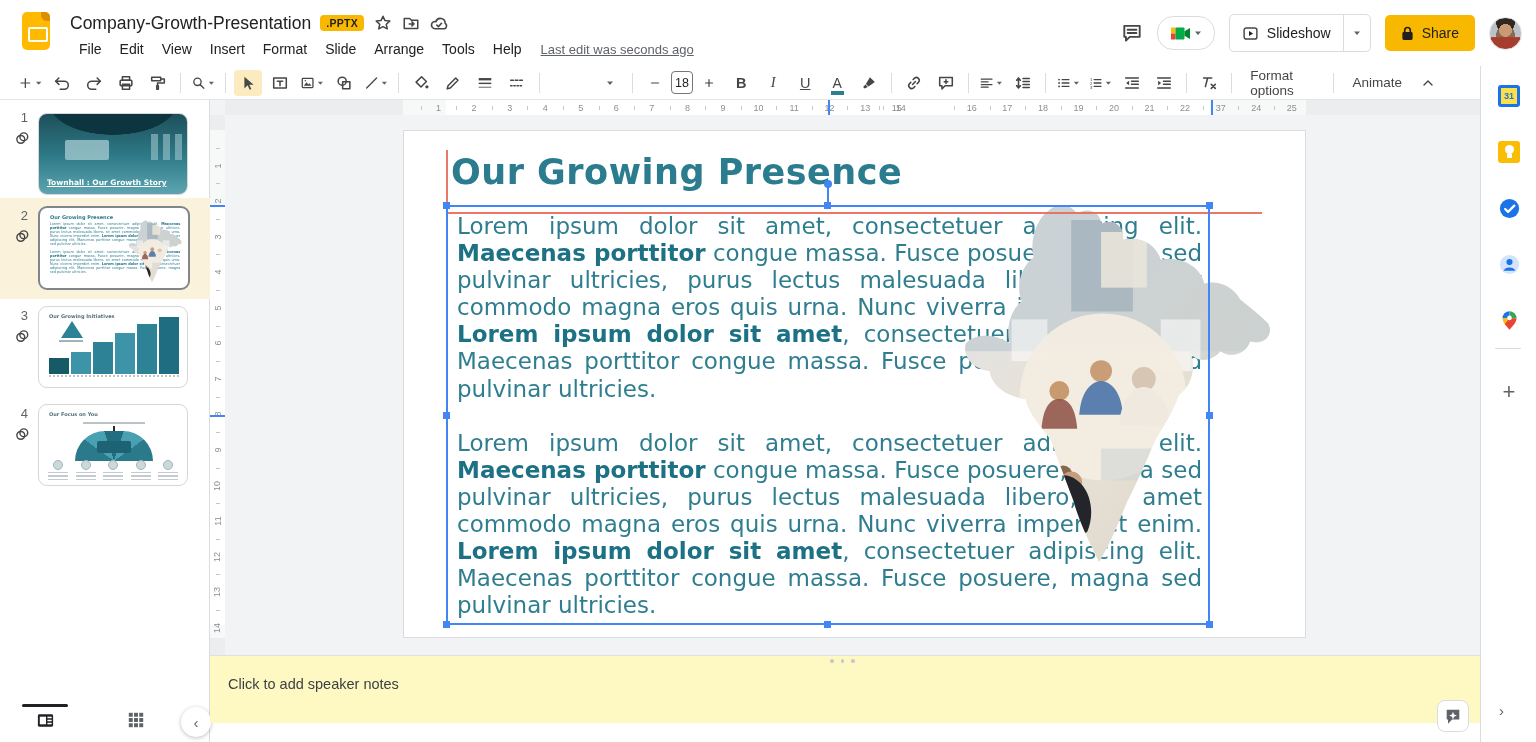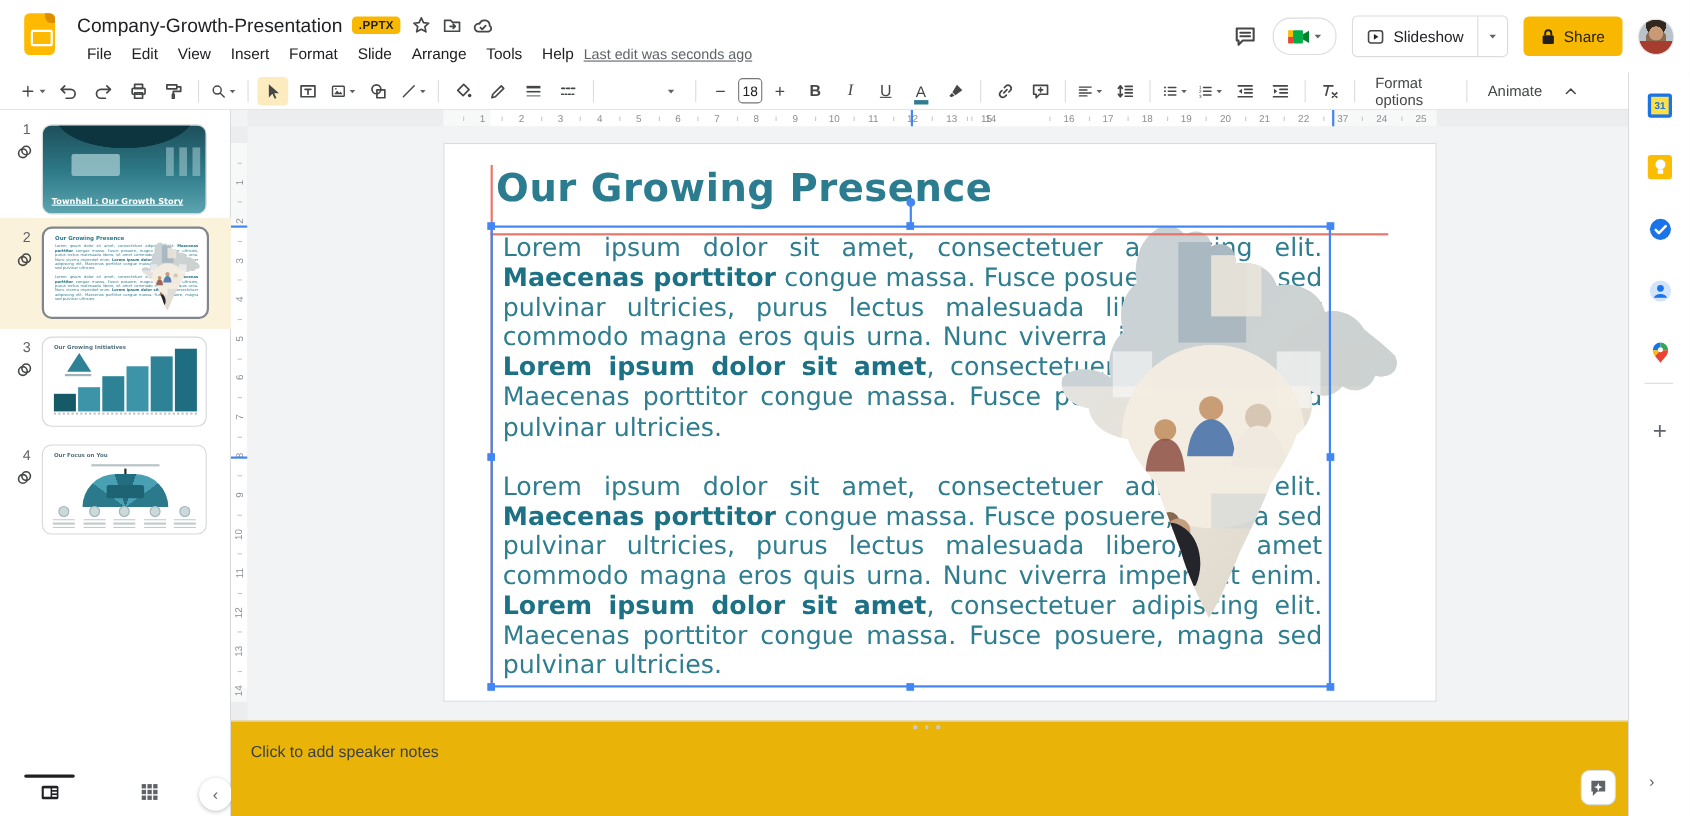--- a/index.html
+++ b/index.html
@@ -13,21 +13,21 @@
   .header{left:0;top:0;width:1536px;height:66px;background:#fff}
   .slides-logo{left:22px;top:12px;width:28px;height:38px;background:#FFBA00;border-radius:5px}
   .slides-logo .fold{position:absolute;right:0;top:0;width:9px;height:9px;background:#DD8E00;border-radius:0 5px 0 6px}
   .slides-logo .pane{position:absolute;left:6px;top:15px;width:16px;height:11px;border:2.5px solid #fff;border-radius:2px}
   .doc-title-row{left:70px;top:11px;height:24px;display:flex;align-items:center;gap:9px}
   .doc-title{font-size:17.5px;color:#202124}
   .badge{background:#F9B800;color:#1f1f1f;font-size:10.5px;font-weight:bold;padding:2px 6px;border-radius:4px;letter-spacing:.3px}
   .title-ic{width:19px;height:19px;display:flex;align-items:center;justify-content:center}
   .menu-row{left:70px;top:39px;display:flex;align-items:center;gap:0}
   .menu-item{font-size:14px;color:#202124;padding:2px 9px;border-radius:4px}
-  .last-edit{font-size:13px;color:#5F6368;text-decoration:underline;}
+  .last-edit{font-size:13px;color:#5F6368;text-decoration:underline;margin-left:10px}
   .hdr-right{right:0;top:0;height:66px;display:flex;align-items:center}
   .meet-pill{width:56px;height:32px;border:1px solid #DADCE0;border-radius:16px;display:flex;align-items:center;justify-content:center;gap:3px}
   .btn-slideshow{height:36px;border:1px solid #DADCE0;border-radius:5px;display:flex;align-items:center;background:#fff}
   .btn-slideshow .main{display:flex;align-items:center;gap:8px;padding:0 12px;font-size:14px;font-weight:500;color:#202124}
   .btn-slideshow .dd{width:26px;height:36px;display:flex;align-items:center;justify-content:center;border-left:1px solid #DADCE0}
   .btn-share{height:36px;background:#F9B800;border-radius:5px;display:flex;align-items:center;gap:8px;padding:0 16px;font-size:14px;font-weight:500;color:#1f1f1f}
   .avatar{width:31px;height:31px;border-radius:50%;border:1px solid #e4e4e4;
     background:
       linear-gradient(180deg,rgba(0,0,0,0) 62%,#a63d2f 63%),
       radial-gradient(circle at 50% 40%,#c89b76 0 26%,rgba(0,0,0,0) 27%),
@@ -98,21 +98,21 @@
   .body-text p{margin:0 0 27px 0}
   .rb{font-weight:bold;color:#1D7185}
   .india-main{position:absolute;left:548px;top:70px;width:318px;height:372px}
   .guide-h{position:absolute;left:236px;top:112px;width:816px;height:1.6px;background:#E8685A;opacity:.9}
   .guide-v{position:absolute;left:236px;top:50px;width:1.6px;height:475px;background:#E8685A;opacity:.9}
   .sel-rect{position:absolute;left:236px;top:105px;width:764px;height:420px;border:2px solid #4285F4;box-sizing:border-box}
   .handle{position:absolute;width:7px;height:7px;background:#4285F4}
   .rot-line{position:absolute;left:617px;top:86px;width:2px;height:19px;background:#4285F4}
   .rot-dot{position:absolute;left:614px;top:80px;width:8px;height:8px;border-radius:50%;background:#4285F4}
   
-  .notes{left:210px;top:655px;width:1270px;height:87px;background:#eab308;border-top:1px solid #E0E0E0;box-sizing:border-box}
+  .notes{left:210px;top:655px;width:1270px;height:68px;background:#fef9c3;border-top:1px solid #E0E0E0;box-sizing:border-box}
   .drag-dots{position:absolute;left:620px;top:3px;display:flex;gap:7px}
   .drag-dots i{width:3.5px;height:3.5px;border-radius:50%;background:#C6C8CA}
   .notes-text{position:absolute;left:18px;top:20px;font-size:14.5px;color:#3C4043}
   .explore-btn{position:absolute;left:1227px;top:44px;width:30px;height:30px;border:1px solid #DADCE0;border-radius:8px;background:#fff;display:flex;align-items:center;justify-content:center}
   
   .rail{left:1480px;top:66px;width:56px;height:676px;background:#fff;border-left:1px solid #DADCE0;box-sizing:border-box}
   .rail-ic{position:absolute;left:16px;width:24px;height:24px;display:flex;align-items:center;justify-content:center}
   .rail-div{position:absolute;left:14px;width:26px;height:1px;background:#DADCE0}
   .rail-plus{position:absolute;left:16px;width:24px;height:24px;font-size:22px;color:#5F6368;display:flex;align-items:center;justify-content:center}
   .rail-chev{position:absolute;left:18px;font-size:15px;color:#5F6368}

